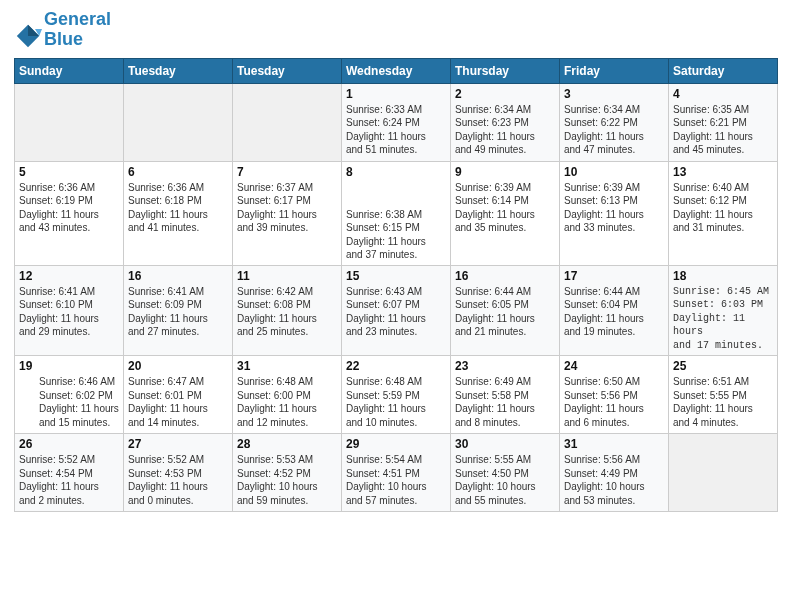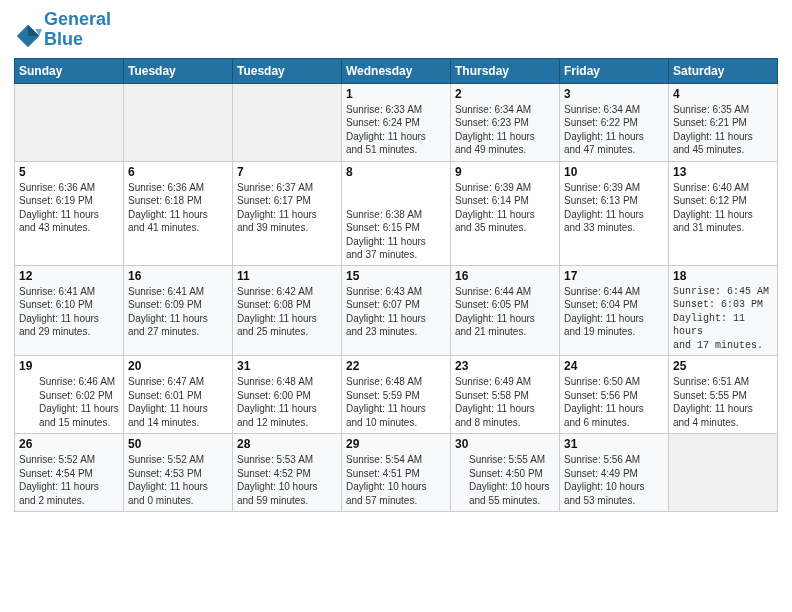--- a/index.html
+++ b/index.html
@@ -323,21 +323,21 @@
         </tr>
         <tr>
           <td>
             <span class="day-num">26</span>
             <div class="day-info" style="white-space: pre-line;">Sunrise: 5:52 AM
 Sunset: 4:54 PM
 Daylight: 11 hours
 and 2 minutes.</div>
           </td>
           <td>
-            <span class="day-num">50</span>
+            <span class="day-num">27</span>
             <div class="day-info" style="white-space: pre-line;">Sunrise: 5:52 AM
 Sunset: 4:53 PM
 Daylight: 11 hours
 and 0 minutes.</div>
           </td>
           <td>
             <span class="day-num">28</span>
             <div class="day-info" style="white-space: pre-line;">Sunrise: 5:53 AM
 Sunset: 4:52 PM
 Daylight: 10 hours
@@ -345,21 +345,21 @@
           </td>
           <td>
             <span class="day-num">29</span>
             <div class="day-info" style="white-space: pre-line;">Sunrise: 5:54 AM
 Sunset: 4:51 PM
 Daylight: 10 hours
 and 57 minutes.</div>
           </td>
           <td>
             <span class="day-num">30</span>
-            <div class="day-info" style="white-space: pre-line; margin-left: 14px;">Sunrise: 5:55 AM
+            <div class="day-info" style="white-space: pre-line;">Sunrise: 5:55 AM
 Sunset: 4:50 PM
 Daylight: 10 hours
 and 55 minutes.</div>
           </td>
           <td>
             <span class="day-num">31</span>
             <div class="day-info" style="white-space: pre-line;">Sunrise: 5:56 AM
 Sunset: 4:49 PM
 Daylight: 10 hours
 and 53 minutes.</div>

